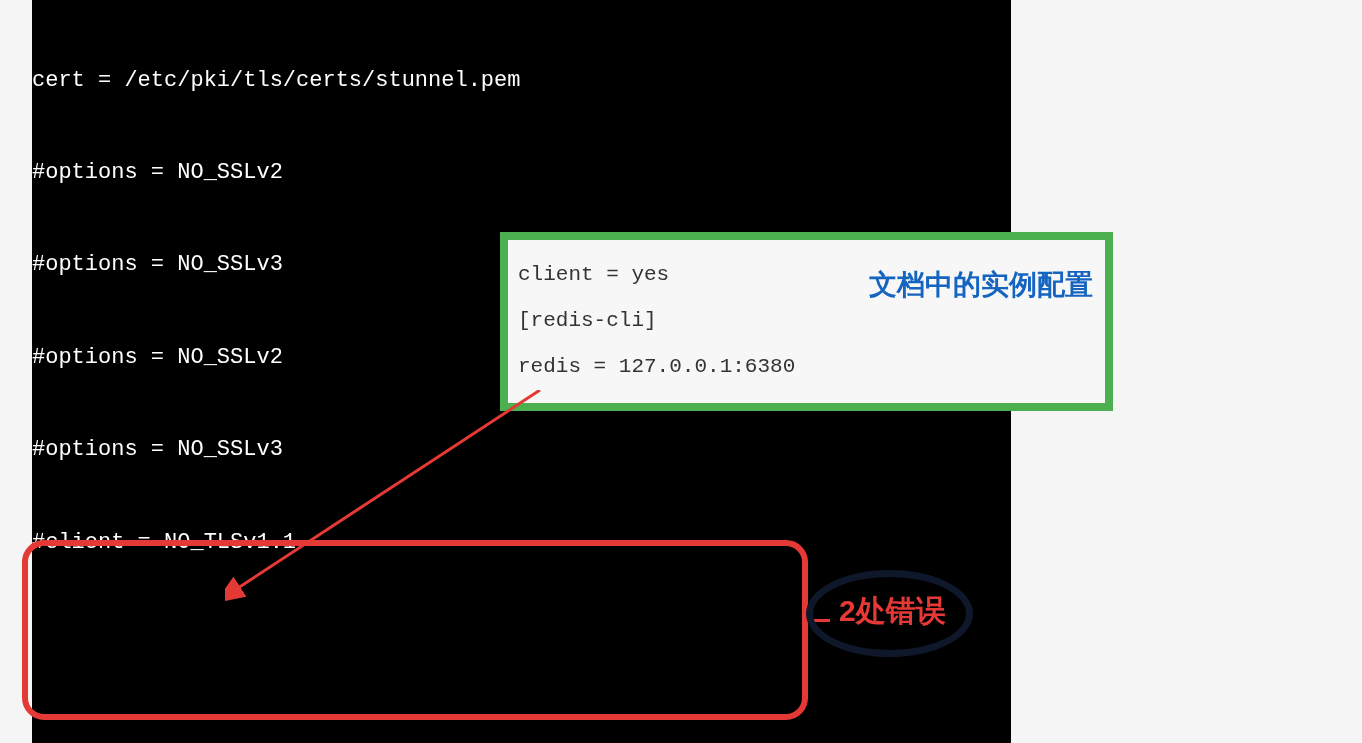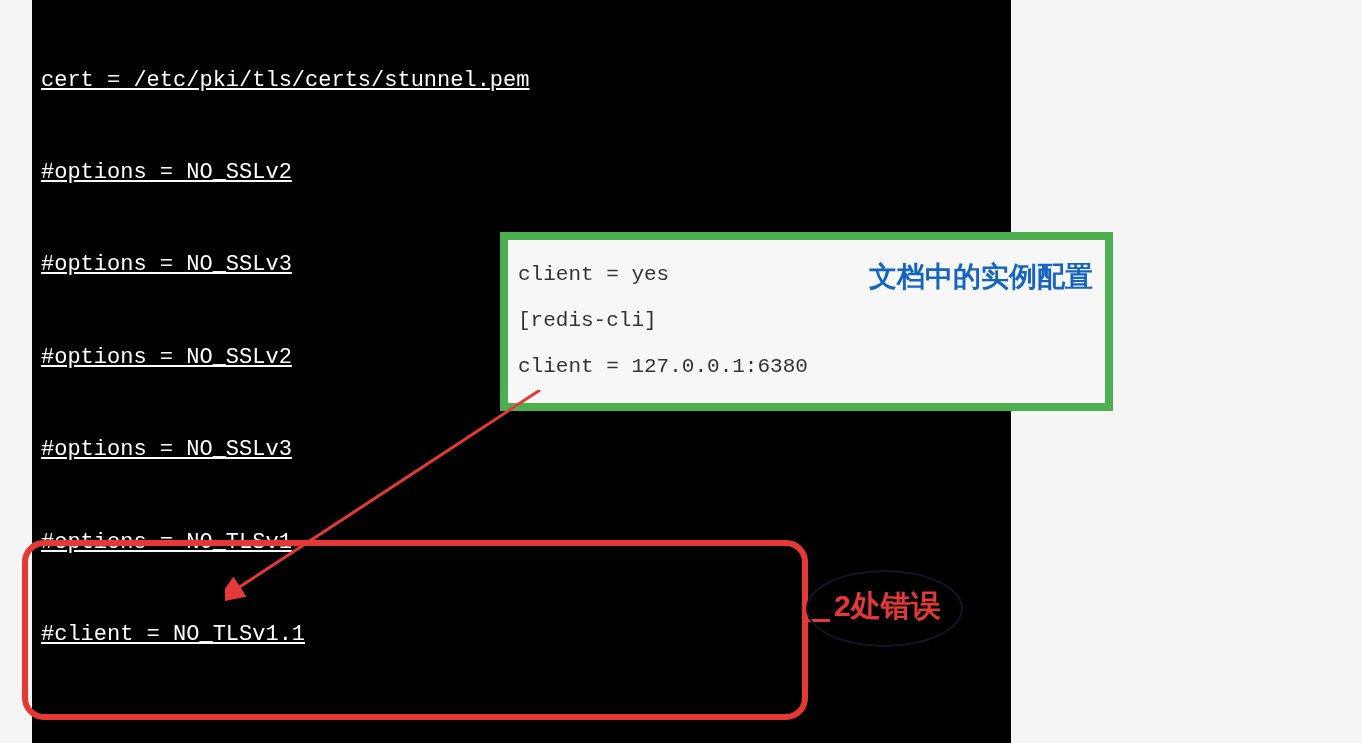--- a/index.html
+++ b/index.html
@@ -22,43 +22,42 @@
       font-size: 22px;
       line-height: 1.4;
       padding: 4px 0 4px 0;
       width: 979px;
       position: absolute;
       left: 32px;
       top: 0;
       white-space: pre;
     }
     .terminal-line {
-      padding: 0 9px;
-      text-decoration: underline;
+      padding: 0 0;
     }
     .example-box {
       position: absolute;
       left: 500px;
       top: 232px;
       width: 613px;
       background: #f7f7f7;
       border: 8px solid #4CAF50;
       padding: 12px 10px;
       font-family: "Courier New", monospace;
       font-size: 21px;
       line-height: 2.2;
       color: #333;
     }
     .example-line {
       white-space: pre;
     }
     .example-title {
       position: absolute;
       right: 12px;
-      top: 6px;
+      top: 14px;
       color: #1565C0;
       font-family: "Microsoft YaHei", sans-serif;
       font-size: 28px;
       font-weight: bold;
     }
     .error-box {
       position: absolute;
       left: 22px;
       top: 540px;
       width: 786px;
@@ -67,21 +66,21 @@
       border-radius: 22px;
       pointer-events: none;
     }
     .error-label-container {
       position: absolute;
       left: 806px;
       top: 570px;
       width: 210px;
     }
     .error-bubble {
-      border: 2px solid #0f172a;
+      border: 7px solid #0f172a;
       border-radius: 50%;
       padding: 14px 20px 18px 26px;
       display: inline-block;
       position: relative;
     }
     .error-text {
       color: #E53935;
       font-family: "Microsoft YaHei", sans-serif;
       font-size: 30px;
       font-weight: bold;
@@ -106,41 +105,40 @@
   </style>
 </head>
 <body>
 
 <div class="terminal">
   <div class="terminal-line">cert = /etc/pki/tls/certs/stunnel.pem</div>
   <div class="terminal-line">#options = NO_SSLv2</div>
   <div class="terminal-line">#options = NO_SSLv3</div>
   <div class="terminal-line">#options = NO_SSLv2</div>
   <div class="terminal-line">#options = NO_SSLv3</div>
-  <div class="terminal-line">#options = NO_TLSv1</div>
   <div class="terminal-line">#client = NO_TLSv1.1</div>
   
   
   
   
   
   
   
   
   
   
   
   
 </div>
 
 <div class="example-box">
   <div class="example-title">文档中的实例配置</div>
   <div class="example-line">client = yes</div>
   <div class="example-line">[redis-cli]</div>
-  <div class="example-line">client = 127.0.0.1:6380</div>
+  <div class="example-line">redis = 127.0.0.1:6380</div>
 </div>
 
 <div class="error-box"></div>
 
 <svg class="arrow-svg">
   <defs>
     <marker id="arrowhead" markerWidth="10" markerHeight="8" refX="2" refY="4" orient="auto">
       <polygon points="0 0, 10 4, 0 8" fill="#E53935"></polygon>
     </marker>
   </defs>

